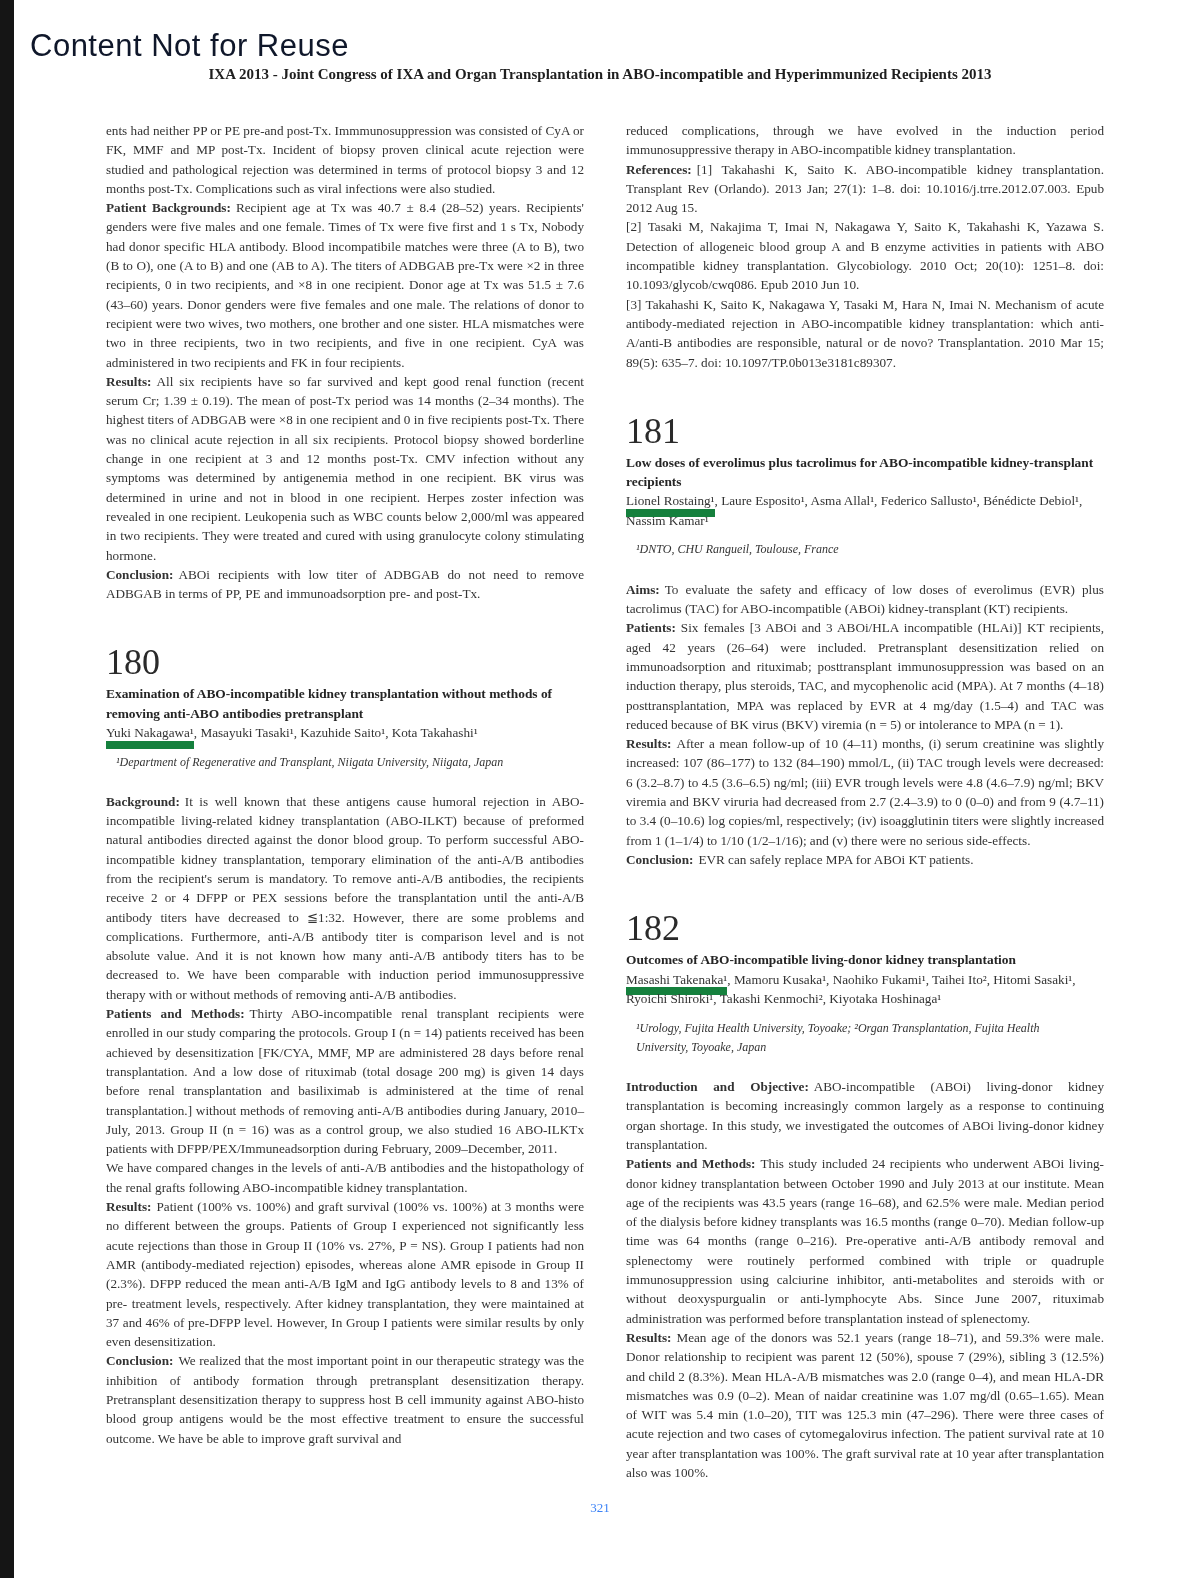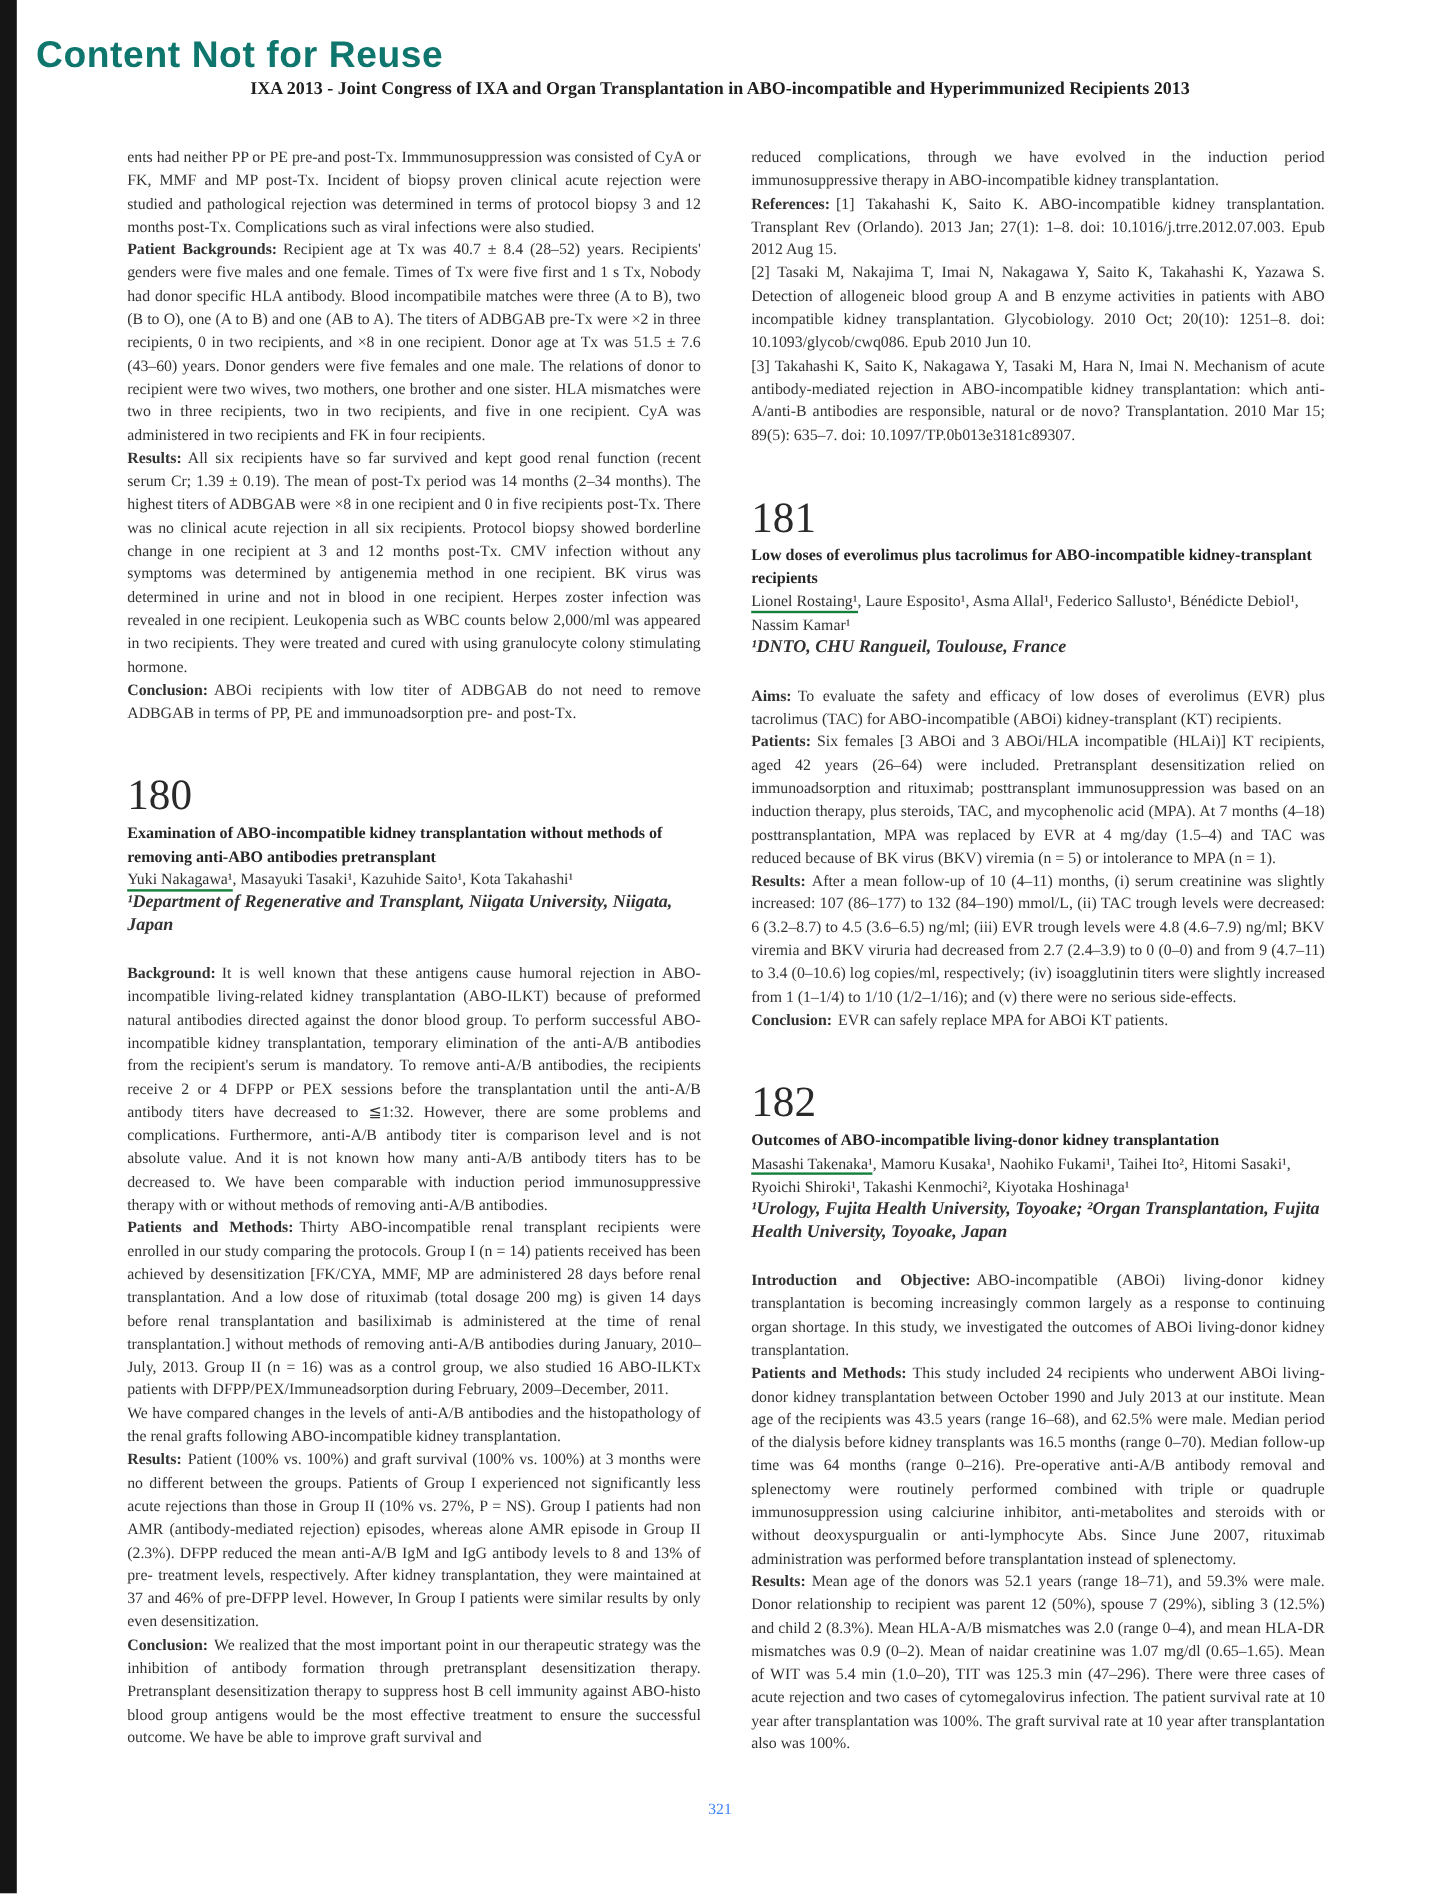--- a/index.html
+++ b/index.html
@@ -15,22 +15,22 @@
     color: #333333;
   }
   .edge-bar {
     position: absolute; left: 0; top: 0;
     width: 14px; height: 1578px;
     background: #151515;
   }
   .watermark {
     position: absolute; left: 30px; top: 28px;
     font-family: "Liberation Sans", "DejaVu Sans", sans-serif;
-    font-size: 31px; font-weight: 700;
-    color: #0f766e; letter-spacing: 0.5px;
+    font-size: 31px; font-weight: 400;
+    color: #0f172a; letter-spacing: 0.5px;
     white-space: nowrap;
   }
   .page-header {
     position: absolute; left: 14px; top: 66px;
     width: 1172px;
     text-align: center;
     font-size: 15px; font-weight: bold;
     color: #1f1f1f;
   }
   .content {
@@ -56,25 +56,25 @@
   .abs-title {
     margin: 0;
     font-size: 13.4px; font-weight: bold;
     line-height: 19.3px;
     color: #252525;
   }
   .authors {
     margin: 0;
     font-size: 13.2px; line-height: 19.5px;
   }
-  .underline { border-bottom: 2px solid #15803d; padding-bottom: 0.5px; }
+  .underline { border-bottom: 8px solid #15803d; padding-bottom: 0.5px; }
   .affiliation {
-    margin: 0;
+    margin: 10px;
     font-style: italic;
-    font-size: 15px; line-height: 19.3px; font-weight: bold;
+    font-size: 12px; line-height: 19.3px;
   }
   .abs-body { margin-top: 20px; }
   .page-footer {
     position: absolute; left: 0; top: 1500px;
     width: 1200px; text-align: center;
     font-size: 13px; color: #3b82f6;
   }
 </style>
 </head>
 <body>

